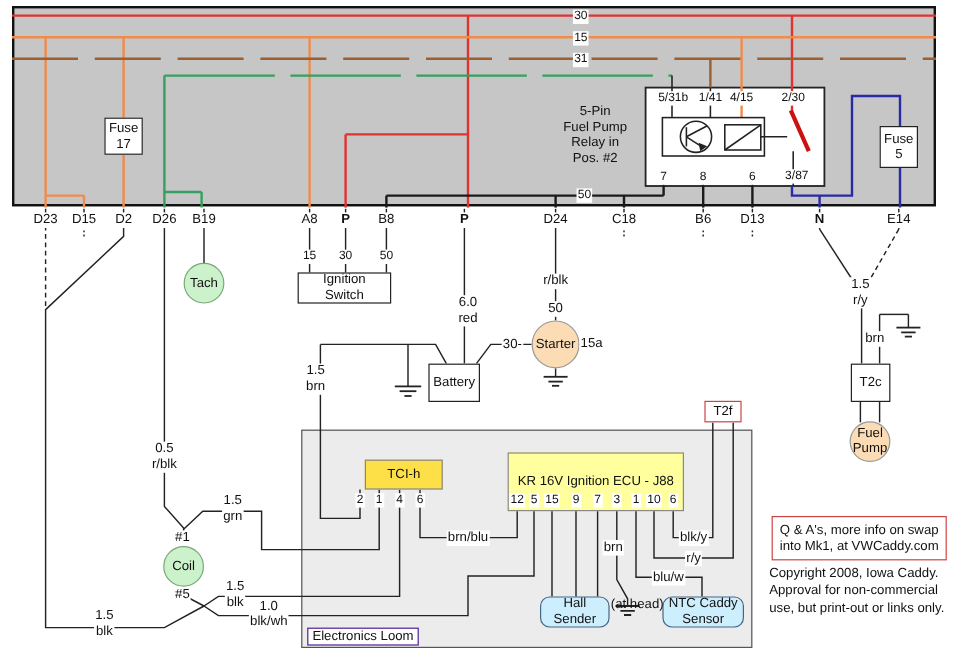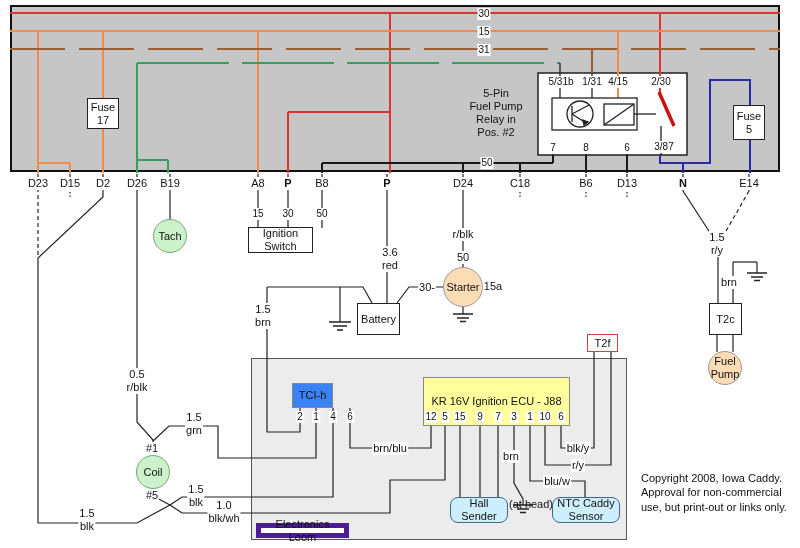--- a/index.html
+++ b/index.html
@@ -190,21 +190,21 @@
 Fuel Pump
 Relay in
 Pos. #2</div>
 
   <div class="box tiny" style="left:87px;top:98px;width:32px;height:31px">Fuse
 17</div>
   <div class="box tiny" style="left:733px;top:105px;width:32px;height:35px">Fuse
 5</div>
 
   <div class="lbl bg small" style="left:561px;top:76px">5/31b</div>
-  <div class="lbl bg small" style="left:592px;top:76px">1/31</div>
+  <div class="lbl bg small" style="left:592px;top:76px">1/41</div>
   <div class="lbl bg small" style="left:618px;top:76px">4/15</div>
   <div class="lbl bg small" style="left:661px;top:76px">2/30</div>
   <div class="lbl bg small" style="left:553px;top:142px">7</div>
   <div class="lbl bg small" style="left:586px;top:142px">8</div>
   <div class="lbl bg small" style="left:627px;top:142px">6</div>
   <div class="lbl bg small" style="left:664px;top:141px">3/87</div>
 
   <div class="lbl bg" style="left:38px;top:177px">D23</div>
   <div class="lbl bg" style="left:70px;top:177px">D15</div>
   <div class="lbl bg" style="left:103px;top:177px">D2</div>
@@ -217,59 +217,59 @@
   <div class="lbl bg" style="left:463px;top:177px">D24</div>
   <div class="lbl bg" style="left:520px;top:177px">C18</div>
   <div class="lbl bg" style="left:586px;top:177px">B6</div>
   <div class="lbl bg" style="left:627px;top:177px">D13</div>
   <div class="lbl bg bold" style="left:683px;top:177px">N</div>
   <div class="lbl bg" style="left:749px;top:177px">E14</div>
 
   <div class="lbl bg small" style="left:258px;top:208px">15</div>
   <div class="lbl bg small" style="left:288px;top:208px">30</div>
   <div class="lbl bg small" style="left:322px;top:208px">50</div>
-  <div class="box" style="left:248px;top:227px;width:65px;height:26px">Ignition
+  <div class="box" style="left:248px;top:227px;width:78px;height:26px">Ignition
 Switch</div>
 
   <div class="box circle" style="left:153px;top:219px;width:34px;height:34px;background:#ccf2cc;border-color:#7aa87a">Tach</div>
   <div class="lbl bg" style="left:137px;top:368px">0.5
 r/blk</div>
   <div class="lbl bg" style="left:194px;top:411px">1.5
 grn</div>
   <div class="lbl bg" style="left:152px;top:442px">#1</div>
   <div class="box circle" style="left:136px;top:455px;width:34px;height:34px;background:#ccf2cc;border-color:#7aa87a">Coil</div>
   <div class="lbl bg" style="left:152px;top:489px">#5</div>
   <div class="lbl bg" style="left:87px;top:507px">1.5
 blk</div>
   <div class="lbl bg" style="left:196px;top:483px">1.5
 blk</div>
   <div class="lbl bg" style="left:224px;top:499px">1.0
 blk/wh</div>
 
-  <div class="lbl bg" style="left:390px;top:246px">3.6
+  <div class="lbl bg" style="left:390px;top:246px">6.0
 red</div>
   <div class="lbl bg" style="left:263px;top:303px">1.5
 brn</div>
   <div class="box" style="left:357px;top:303px;width:43px;height:32px">Battery</div>
   <div class="lbl bg" style="left:427px;top:281px">30-</div>
   <div class="lbl bg" style="left:463px;top:228px">r/blk</div>
   <div class="lbl bg" style="left:463px;top:251px">50</div>
   <div class="box circle small" style="left:443px;top:267px;width:40px;height:40px;background:#fbdcb4;border-color:#999">Starter</div>
   <div class="lbl bg" style="left:493px;top:280px">15a</div>
 
   <div class="lbl bg" style="left:717px;top:231px">1.5
 r/y</div>
   <div class="lbl bg" style="left:729px;top:276px">brn</div>
   <div class="box small" style="left:709px;top:303px;width:33px;height:32px">T2c</div>
   <div class="box circle small" style="left:708px;top:351px;width:34px;height:34px;background:#fbdcb4;border-color:#999">Fuel
 Pump</div>
 
   <div class="box small" style="left:587px;top:334px;width:31px;height:18px;border-color:#cc4444">T2f</div>
 
-  <div class="box" style="left:292px;top:383px;width:41px;height:25px;background:#3b82f6;border-color:#888">TCI-h</div>
+  <div class="box" style="left:304px;top:383px;width:65px;height:25px;background:#fde047;border-color:#888">TCI-h</div>
   <div class="box" style="left:423px;top:377px;width:147px;height:49px;background:#ffff9e;border-color:#888">KR 16V Ignition ECU - J88</div>
 
   <div class="lbl bg small" style="left:300px;top:411px">2</div>
   <div class="lbl bg small" style="left:316px;top:411px">1</div>
   <div class="lbl bg small" style="left:333px;top:411px">4</div>
   <div class="lbl bg small" style="left:350px;top:411px">6</div>
 
   <div class="lbl bg small" style="left:431px;top:411px">12</div>
   <div class="lbl bg small" style="left:445px;top:411px">5</div>
   <div class="lbl bg small" style="left:460px;top:411px">15</div>
@@ -285,19 +285,21 @@
   <div class="lbl bg" style="left:578px;top:442px">blk/y</div>
   <div class="lbl bg" style="left:578px;top:459px">r/y</div>
   <div class="lbl bg" style="left:557px;top:475px">blu/w</div>
 
   <div class="box small" style="left:450px;top:497px;width:58px;height:26px;background:#cdeefc;border-color:#446688;border-radius:8px">Hall
 Sender</div>
   <div class="box small" style="left:552px;top:497px;width:68px;height:26px;background:#cdeefc;border-color:#446688;border-radius:8px">NTC Caddy
 Sensor</div>
   <div class="lbl" style="left:531px;top:498px">(at head)</div>
 
-  <div class="box tiny" style="left:256px;top:523px;width:93px;height:15px;border:5px solid #4c1d95">Electronics Loom</div>
-
+  <div class="box tiny" style="left:256px;top:523px;width:93px;height:15px;border:1px solid #4c1d95">Electronics Loom</div>
+
+  <div class="box tiny" style="left:643px;top:430px;width:146px;height:37px;border:1px solid #cc4444">Q &amp; A's, more info on swap
+into Mk1, at VWCaddy.com</div>
   <div class="abs" style="left:641px;top:471px;width:158px;font:11px/1.3 'Liberation Sans',sans-serif;color:#111;white-space:pre-line">Copyright 2008, Iowa Caddy.
 Approval for non-commercial
 use, but print-out or links only.</div>
 
 </div>
 
 </body></html>

